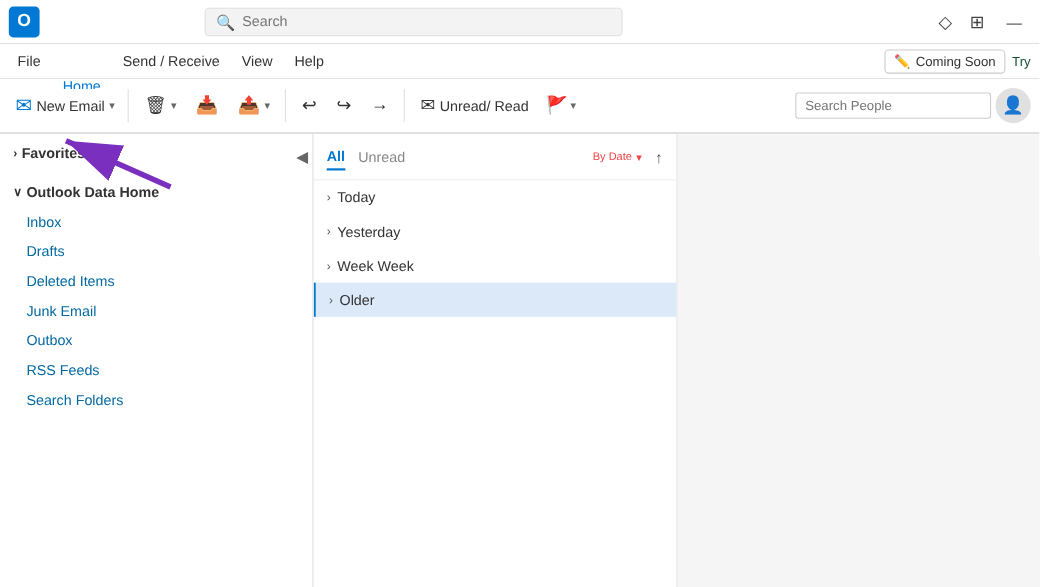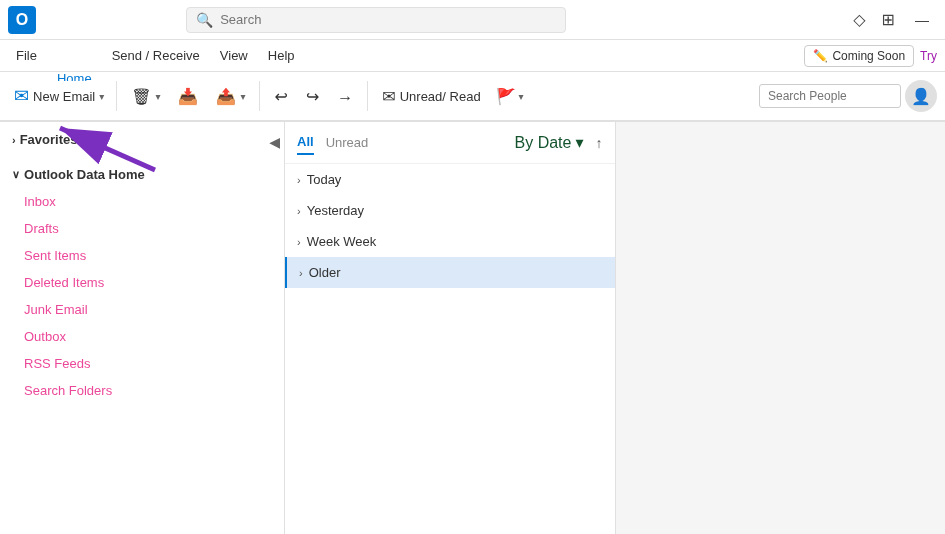--- a/index.html
+++ b/index.html
@@ -26,69 +26,69 @@
       display: flex; align-items: center; background: #fff; height: 32px; padding: 0 8px;
       border-bottom: 1px solid #e0e0e0; gap: 4px; justify-content: space-between;
     }
     .menu-item { padding: 4px 8px; cursor: pointer; font-size: 13px; color: #333; border-radius: 3px; }
     .menu-item.active { color: #0078d4; border-bottom: 2px solid #0078d4; margin-top: 48px; }
     .menu-bar-right { margin-left: auto; display: flex; align-items: center; gap: 6px; }
     .coming-soon-btn {
       display: flex; align-items: center; gap: 4px; border: 1px solid #ccc; border-radius: 4px;
       padding: 3px 8px; font-size: 12px; cursor: pointer; color: #333;
     }
-    .try-btn { font-size: 12px; cursor: pointer; color: #a21caf; }
+    .try-btn { font-size: 12px; cursor: pointer; color: #14532d; }
 
     
     .ribbon {
       display: flex; align-items: center; background: #fff; height: 50px; padding: 0 8px;
       border-bottom: 2px solid #e0e0e0; gap: 2px;
     }
     .ribbon-btn {
       display: flex; align-items: center; gap: 4px; padding: 4px 8px; cursor: pointer;
       border-radius: 3px; font-size: 13px; color: #333; position: relative;
     }
     .new-email-btn {
       display: flex; align-items: center; border: none; background: #fff;
       cursor: pointer; font-size: 13px; color: #333; padding: 4px 6px; gap: 4px; border-radius: 3px;
     }
     .dropdown-arrow { font-size: 10px; color: #666; }
     .ribbon-separator { width: 1px; height: 30px; background: #e0e0e0; margin: 0 4px; }
     .ribbon-right { margin-left: auto; display: flex; align-items: center; gap: 4px; }
     .search-people-input {
       border: 1px solid #ccc; border-radius: 3px; padding: 4px 8px; font-size: 12px;
-      width: 142px; outline: none; color: #ec4899;
+      width: 178px; outline: none; color: #ec4899;
     }
     .avatar-btn { width: 32px; height: 32px; background: #e0e0e0; border-radius: 50%; display: flex; align-items: center; justify-content: center; cursor: pointer; }
     .flag-btn { display: flex; align-items: center; gap: 2px; cursor: pointer; padding: 4px 6px; }
     .flag-icon { color: #d0342c; font-size: 16px; }
 
     
     .main-layout { display: flex; height: calc(534px - 40px - 32px - 50px); }
 
     
     .sidebar { width: 285px; border-right: 1px solid #e0e0e0; overflow-y: auto; background: #fff; position: relative; flex-shrink: 0; }
     .sidebar-collapse-btn { position: absolute; right: 0; top: 8px; cursor: pointer; padding: 4px; color: #666; font-size: 14px; }
     .sidebar-section { padding: 4px 0; }
     .sidebar-group-header {
       display: flex; align-items: center; padding: 6px 12px; cursor: pointer; font-size: 13px; color: #333; font-weight: 600;
     }
     .sidebar-group-header .chevron { margin-right: 4px; font-size: 11px; }
     .sidebar-item {
-      padding: 6px 24px; cursor: pointer; font-size: 13px; color: #ec4899;
+      padding: 6px 24px; cursor: pointer; font-size: 13px; color: #0369a1;
     }
 
     
     .email-list { flex: 1; border-right: 1px solid #e0e0e0; background: #fff; overflow-y: auto; min-width: 300px; }
     .email-list-toolbar {
       display: flex; align-items: center; padding: 8px 12px; gap: 12px; border-bottom: 1px solid #f0f0f0;
     }
     .tab { font-size: 13px; color: #888; cursor: pointer; padding: 4px 0; }
     .tab.active { color: #0078d4; border-bottom: 2px solid #0078d4; font-weight: 600; }
-    .sort-btn { margin-left: auto; display: flex; align-items: center; gap: 4px; font-size: 16px; color: #14532d; cursor: pointer; }
+    .sort-btn { margin-left: auto; display: flex; align-items: center; gap: 4px; font-size: 10px; color: #ef4444; cursor: pointer; }
     .sort-order-btn { font-size: 14px; color: #555; cursor: pointer; }
     .email-group {
       display: flex; align-items: center; padding: 8px 12px; cursor: pointer; font-size: 13px; color: #333;
     }
     .email-group .chevron { margin-right: 6px; font-size: 11px; color: #555; }
     .email-group.selected { background: #dce9f8; border-left: 2px solid #0078d4; }
 
     
     .arrow-overlay {
       position: fixed; top: 0; left: 0; pointer-events: none; z-index: 9999;
@@ -192,21 +192,20 @@
         <span>Favorites</span>
       </div>
     </div>
     <div class="sidebar-section">
       <div class="sidebar-group-header">
         <span class="chevron">∨</span>
         <span>Outlook Data Home</span>
       </div>
       <div class="sidebar-item">Inbox</div>
       <div class="sidebar-item">Drafts</div>
-      <div class="sidebar-item">Sent Items</div>
       <div class="sidebar-item">Deleted Items</div>
       <div class="sidebar-item">Junk Email</div>
       <div class="sidebar-item">Outbox</div>
       <div class="sidebar-item">RSS Feeds</div>
       <div class="sidebar-item">Search Folders</div>
     </div>
   </div>
 
   <div class="email-list">
     <div class="email-list-toolbar">

